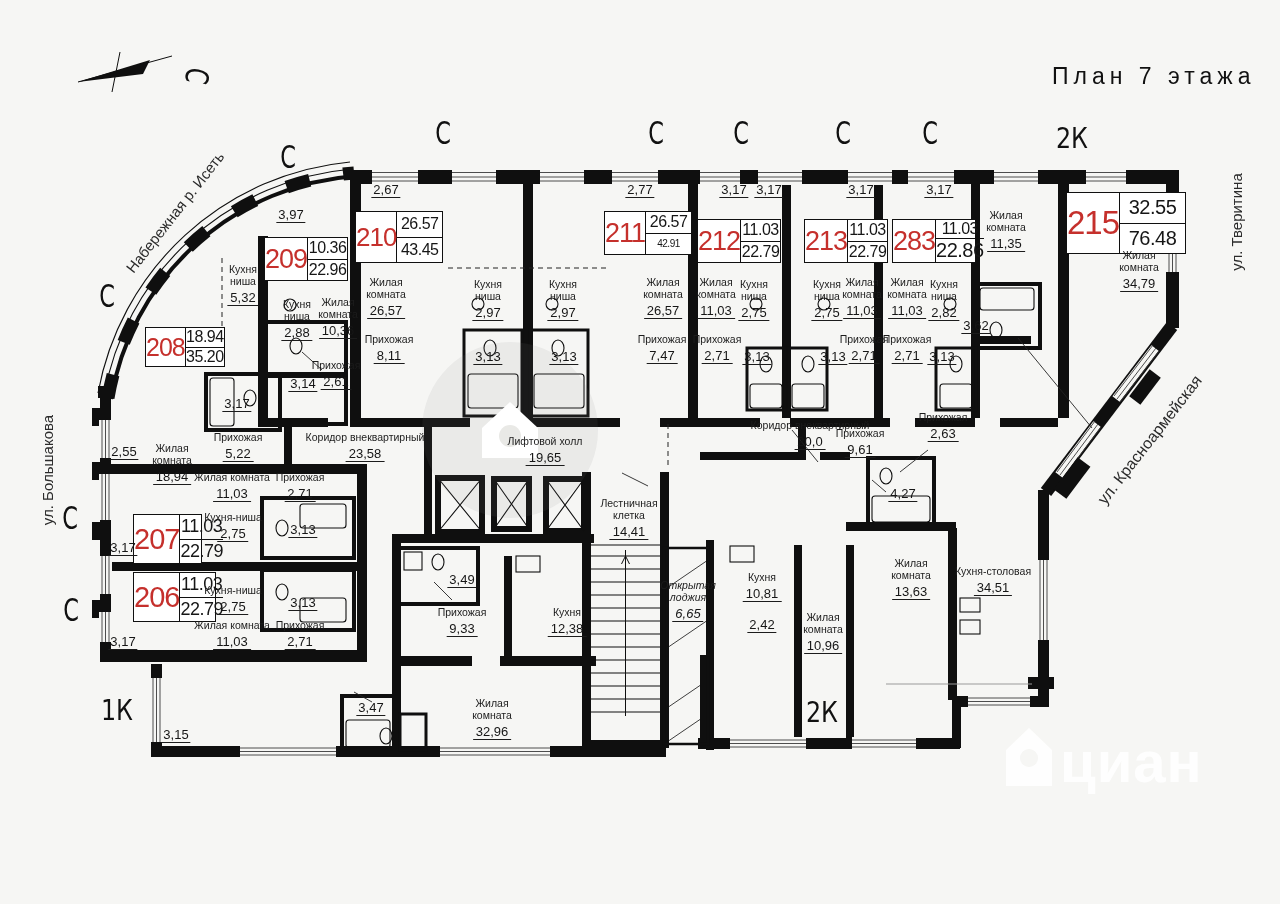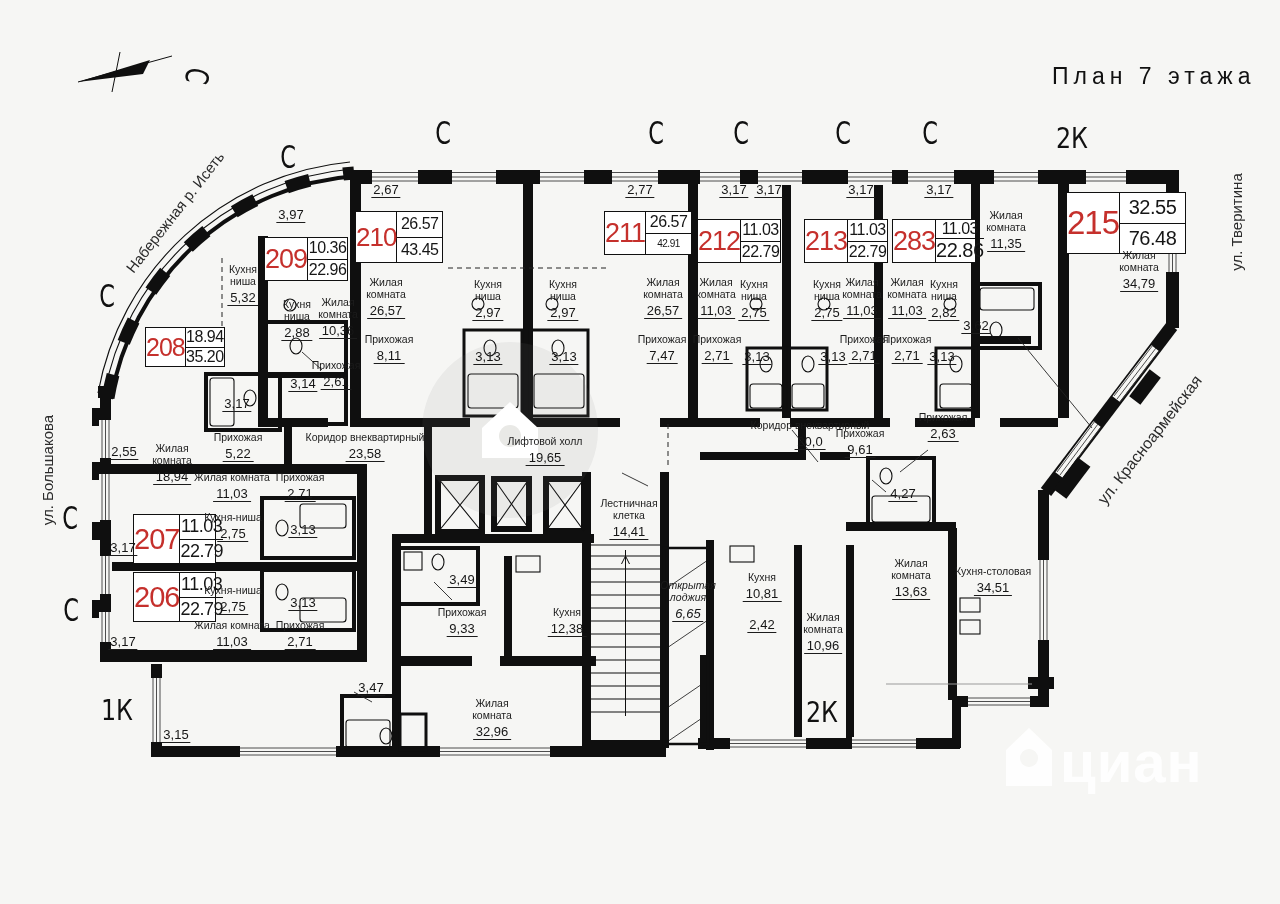--- a/index.html
+++ b/index.html
@@ -288,21 +288,21 @@
 <div id="page-title">План 7 этажа</div>
 
 <div id="label-layer">
       <div class="apt" style="left: 133px; top: 572px; width: 83px; height: 50px;">
         <div class="apt-num" style="font-size: 29px;">206</div>
         <div class="apt-vals">
           <div class="apt-val" style="font-size: 18px;">11.03</div>
           <div class="apt-val" style="font-size: 18px;">22.79</div>
         </div>
       </div>
-      <div class="apt" style="left: 133px; top: 514px; width: 83px; height: 50px;">
+      <div class="apt" style="left: 133px; top: 514px; width: 69px; height: 50px;">
         <div class="apt-num" style="font-size: 29px;">207</div>
         <div class="apt-vals">
           <div class="apt-val" style="font-size: 18px;">11.03</div>
           <div class="apt-val" style="font-size: 18px;">22.79</div>
         </div>
       </div>
       <div class="apt" style="left: 145px; top: 327px; width: 80px; height: 40px;">
         <div class="apt-num" style="font-size: 25px;">208</div>
         <div class="apt-vals">
           <div class="apt-val" style="font-size: 16px;">18.94</div>
@@ -416,21 +416,21 @@
       <div class="dim" style="left: 303px; top: 376px;">3,14</div>
       <div class="dim" style="left: 488px; top: 349px;">3,13</div>
       <div class="dim" style="left: 564px; top: 349px;">3,13</div>
       <div class="dim" style="left: 757px; top: 349px;">3,13</div>
       <div class="dim" style="left: 833px; top: 349px;">3,13</div>
       <div class="dim" style="left: 942px; top: 349px;">3,13</div>
       <div class="dim" style="left: 303px; top: 522px;">3,13</div>
       <div class="dim" style="left: 303px; top: 595px;">3,13</div>
       <div class="dim" style="left: 976px; top: 318px;">3,62</div>
       <div class="dim" style="left: 462px; top: 572px;">3,49</div>
-      <div class="dim" style="left: 371px; top: 680px;">3,47</div>
+      <div class="dim" style="left: 371px; top: 700px;">3,47</div>
       <div class="dim" style="left: 903px; top: 486px;">4,27</div>
       <div class="dim" style="left: 762px; top: 617px;">2,42</div>
       <div class="smark" style="left: 288px; top: 157px; transform: translate(-50%, -50%) rotate(0deg) scale(0.75, 1.05);">С</div>
       <div class="smark" style="left: 443px; top: 133px; transform: translate(-50%, -50%) rotate(0deg) scale(0.75, 1.05);">С</div>
       <div class="smark" style="left: 656px; top: 133px; transform: translate(-50%, -50%) rotate(0deg) scale(0.75, 1.05);">С</div>
       <div class="smark" style="left: 741px; top: 133px; transform: translate(-50%, -50%) rotate(0deg) scale(0.75, 1.05);">С</div>
       <div class="smark" style="left: 843px; top: 133px; transform: translate(-50%, -50%) rotate(0deg) scale(0.75, 1.05);">С</div>
       <div class="smark" style="left: 930px; top: 133px; transform: translate(-50%, -50%) rotate(0deg) scale(0.75, 1.05);">С</div>
       <div class="smark" style="left: 107px; top: 296px; transform: translate(-50%, -50%) rotate(0deg) scale(0.75, 1.05);">С</div>
       <div class="smark" style="left: 70px; top: 518px; transform: translate(-50%, -50%) rotate(0deg) scale(0.75, 1.05);">С</div>

